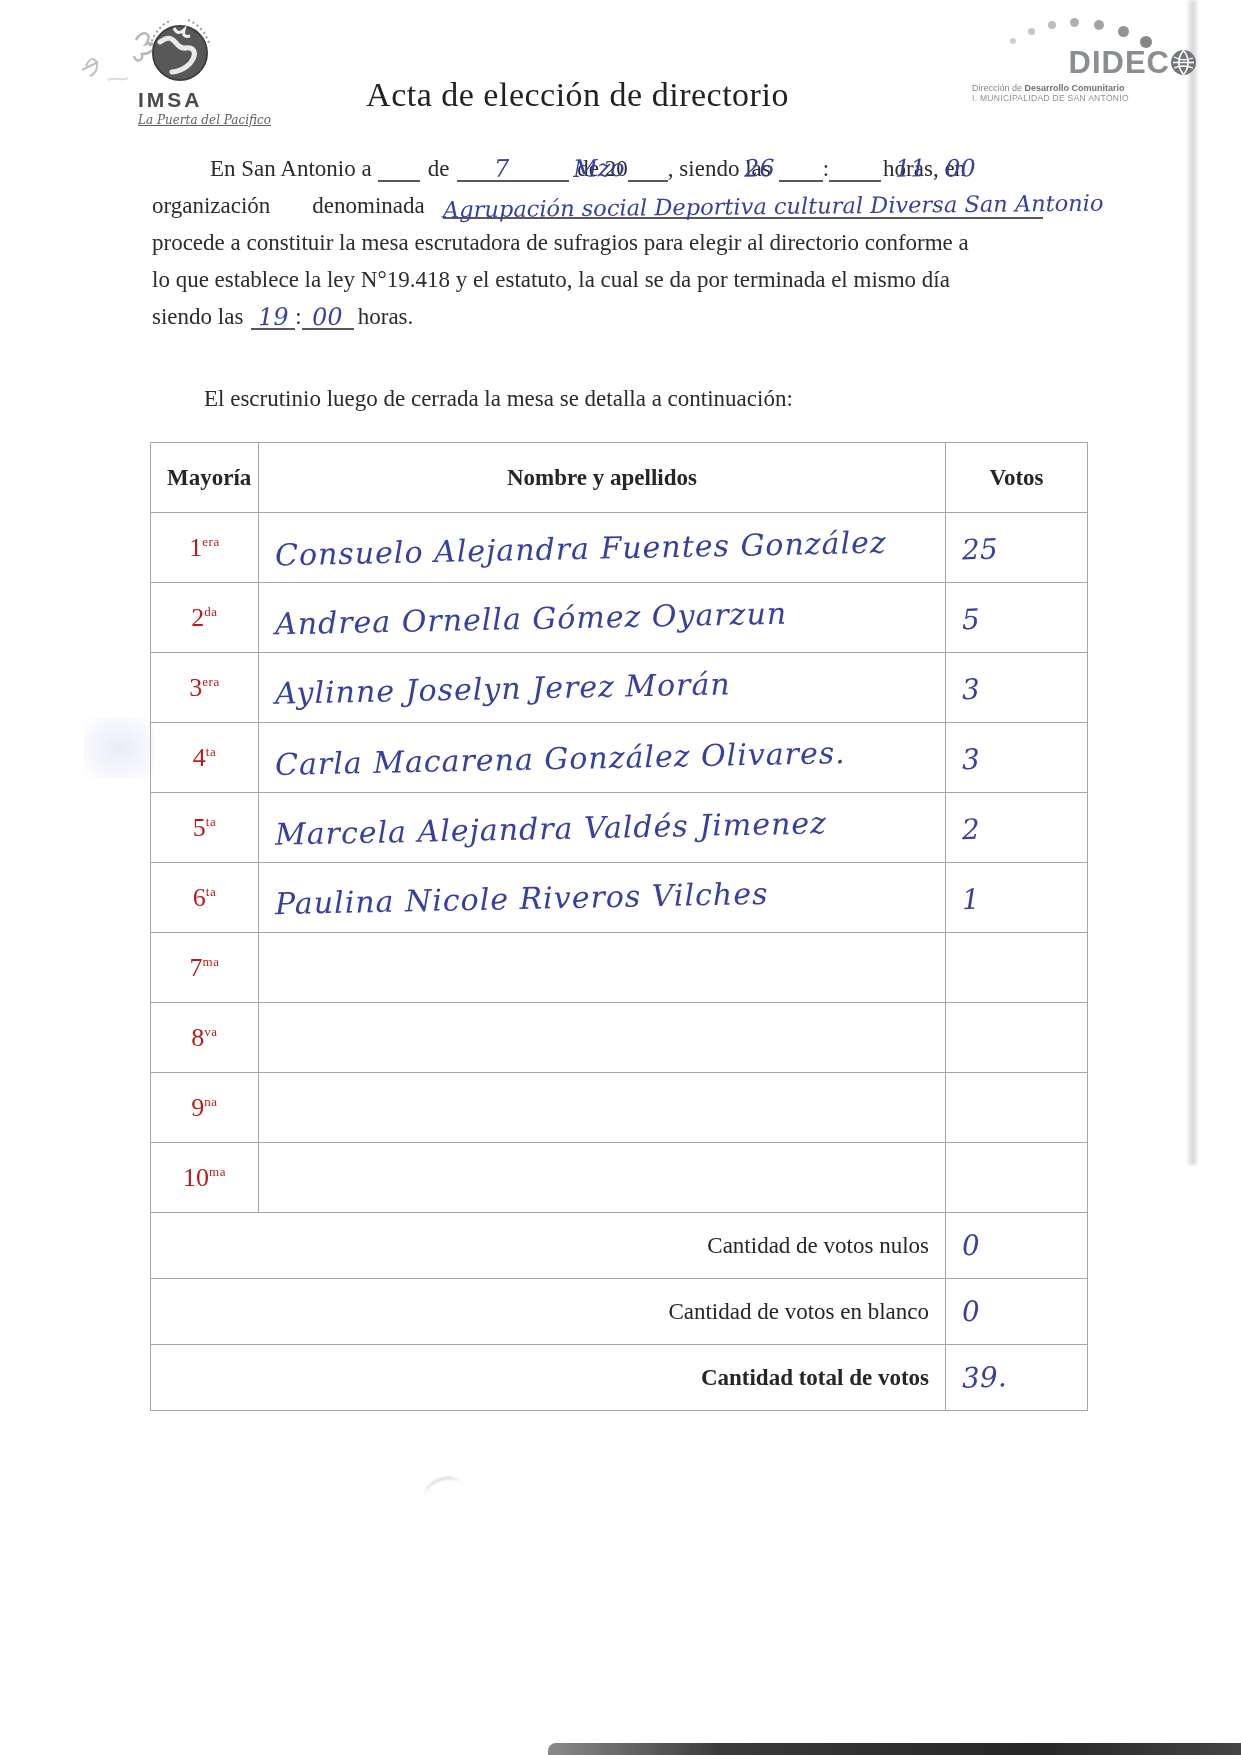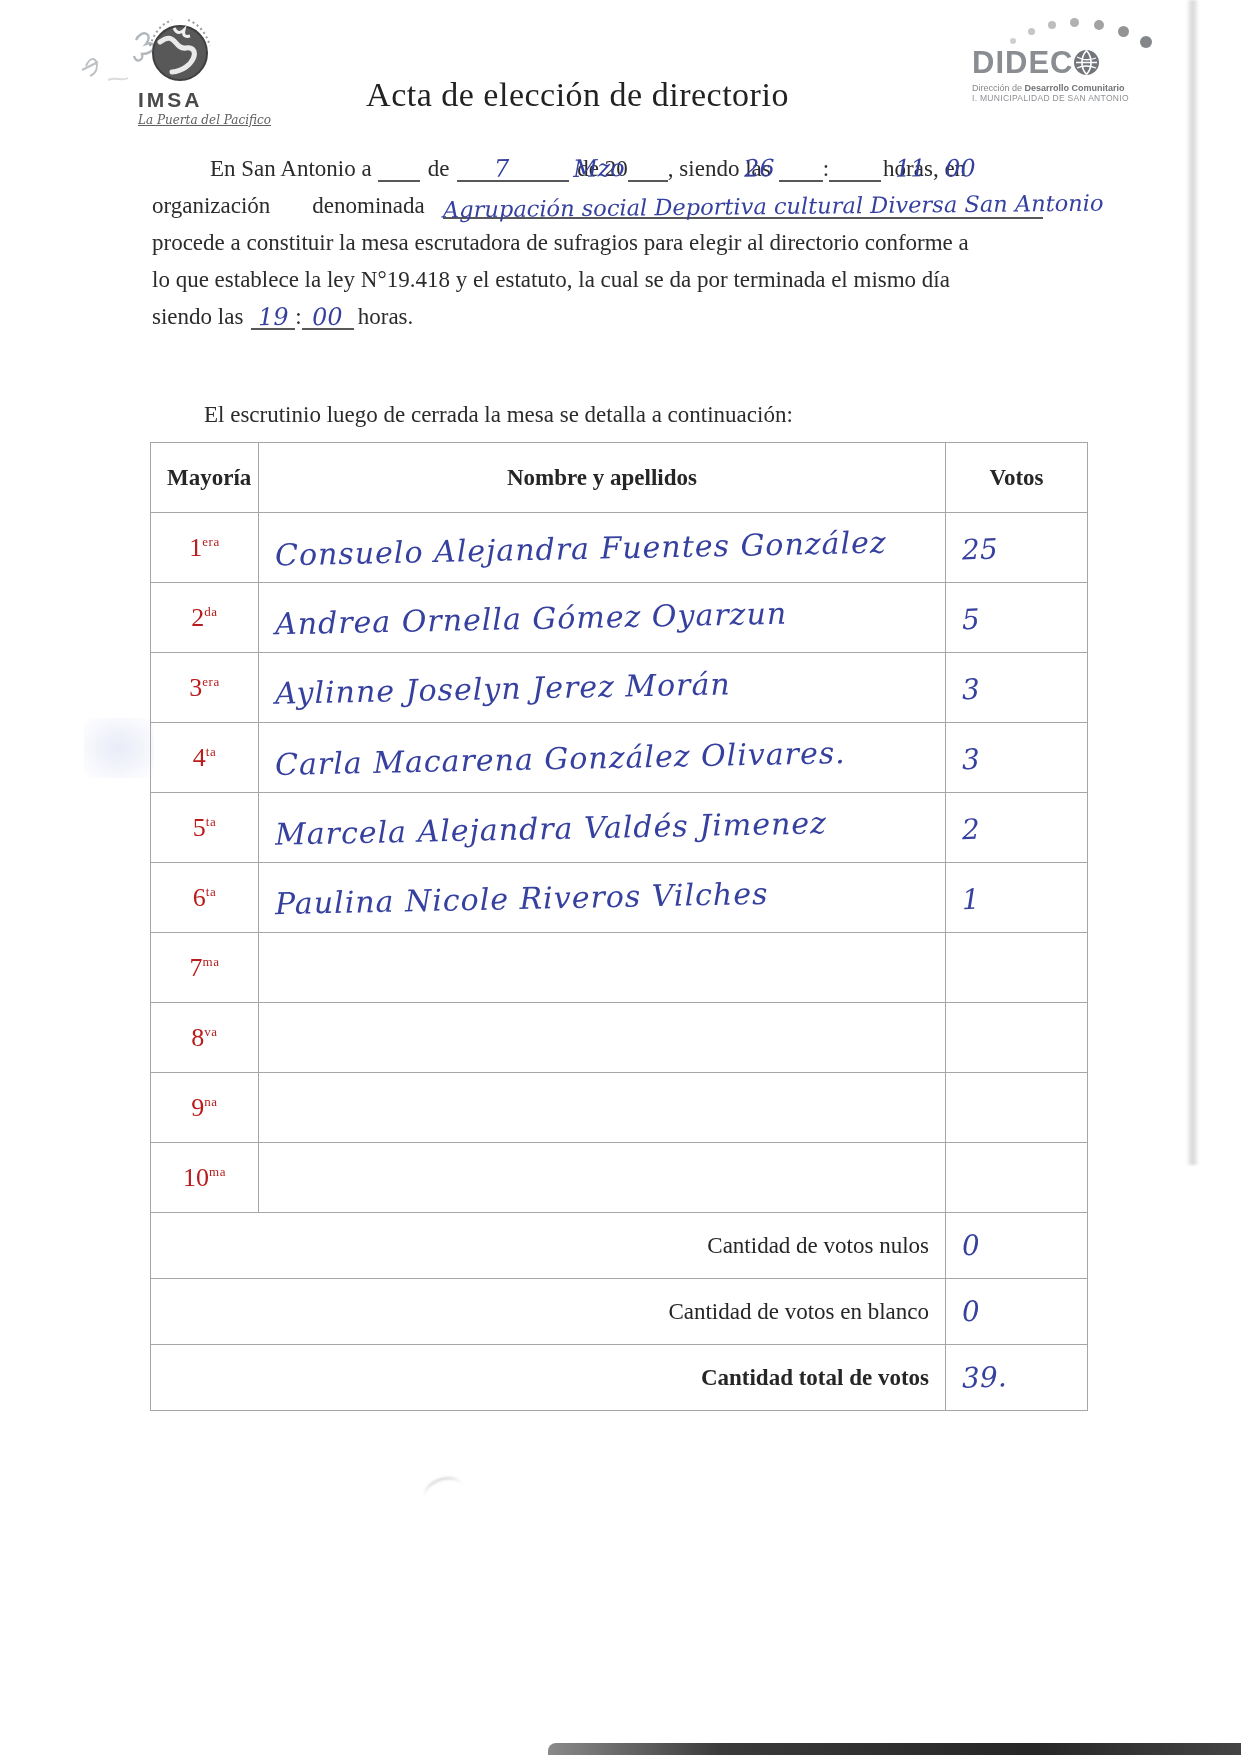--- a/index.html
+++ b/index.html
@@ -35,21 +35,21 @@
   .imsa-logo{ position:absolute; left:138px; top:16px; width:140px; text-align:left;
     font-family:"Liberation Sans", sans-serif;}
   .imsa-name{ font-weight:bold; font-size:21px; letter-spacing:3px; color:#4a4a4a; margin-top:-2px;}
   .imsa-tagline{ font-family:"DejaVu Serif", serif; font-style:italic; font-size:12px; color:#606060; margin-top:1px;text-decoration:underline;}
 
   
   .dideco-logo{ position:absolute; left:972px; top:16px; width:225px;
     font-family:"Liberation Sans", sans-serif; text-align:left;}
   .dideco-dots{ position:relative; height:32px;}
   .dideco-dots i{ position:absolute; border-radius:50%; display:block;}
-  .dideco-word{ font-size:31px; font-weight:700; letter-spacing:1px; color:#8a8d91; line-height:30px;}
+  .dideco-word{ font-size:31px; font-weight:700; letter-spacing:1px; color:#8a8d91; line-height:30px;text-align:right;}
   .dideco-word .globe-o{ display:inline-block; vertical-align:-3px;}
   .dideco-sub1{ font-size:9px; color:#85888c; margin-top:2px;}
   .dideco-sub1 b{ color:#6f7276;}
   .dideco-sub2{ font-size:8.5px; color:#8c8f93; letter-spacing:0.3px;}
 
   
   .title{
     position:absolute; left:0; top:76px; width:1155px; text-align:center;
     font-size:34px; font-weight:400; color:#222; margin:0; letter-spacing:0.5px;
   }
@@ -71,21 +71,21 @@
   .f-street .hw{font-size:27px;}
   .f-number{width:96px; margin:0 6px;}
   .f-org{width:600px; text-align:center;}
   .f-org .hw{ font-size:22.5px; white-space:nowrap; transform:rotate(-0.6deg);}
   .f-ehour{width:44px;} .f-emin{width:52px; margin-right:4px;}
   .sp-wide{ word-spacing:9px;}
   .m-r40{margin-right:42px;} .m-r18{margin-right:18px;}
   .gap6{display:inline-block;width:6px;} .gap8{display:inline-block;width:8px;}
 
   
-  .scrutiny{ position:absolute; left:204px; top:402px; font-size:23px; color:#2b2b2b;}
+  .scrutiny{ position:absolute; left:204px; top:386px; font-size:23px; color:#2b2b2b;}
 
   
   table.votes{
     position:absolute; left:150px; top:442px; width:937px;
     border-collapse:collapse; table-layout:fixed;
   }
   table.votes td, table.votes th{ border:1px solid #a6a6a6; padding:16px;}
   col.c-ord{width:108px;} col.c-name{width:687px;} col.c-votes{width:142px;}
   thead tr{height:70px;}
   th{ font-size:23px; font-weight:700; color:#262626; text-align:center;}

